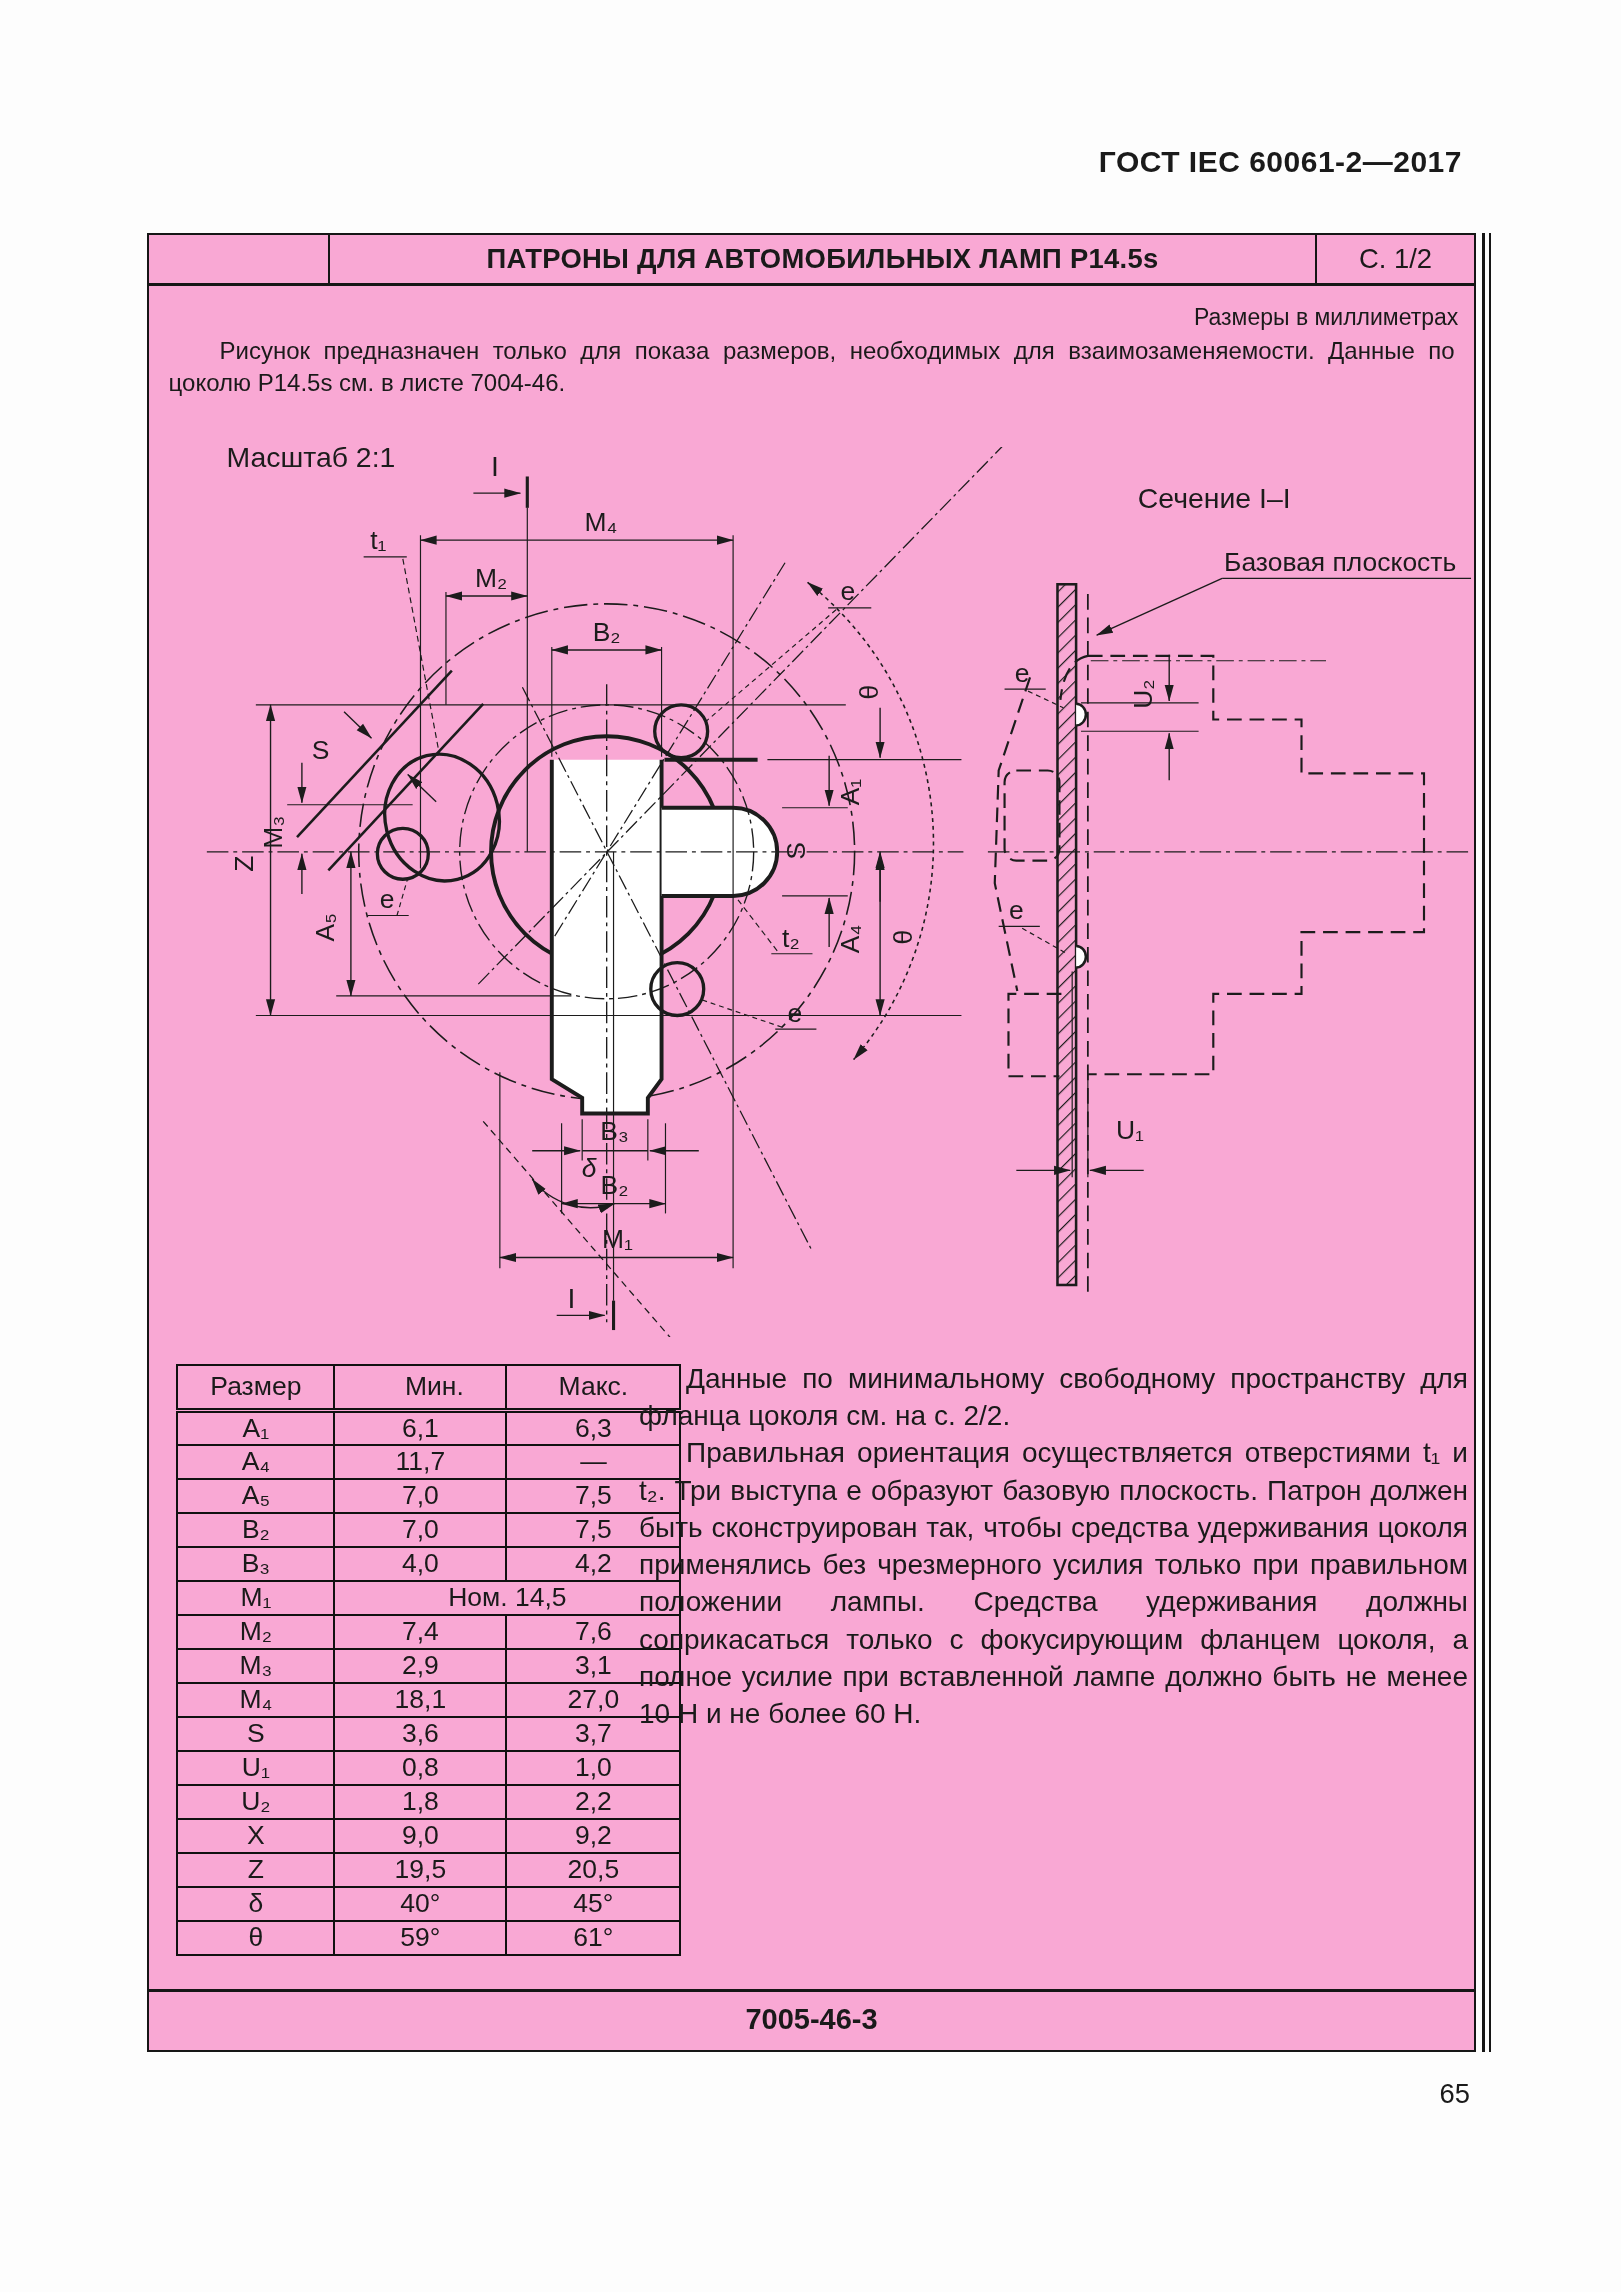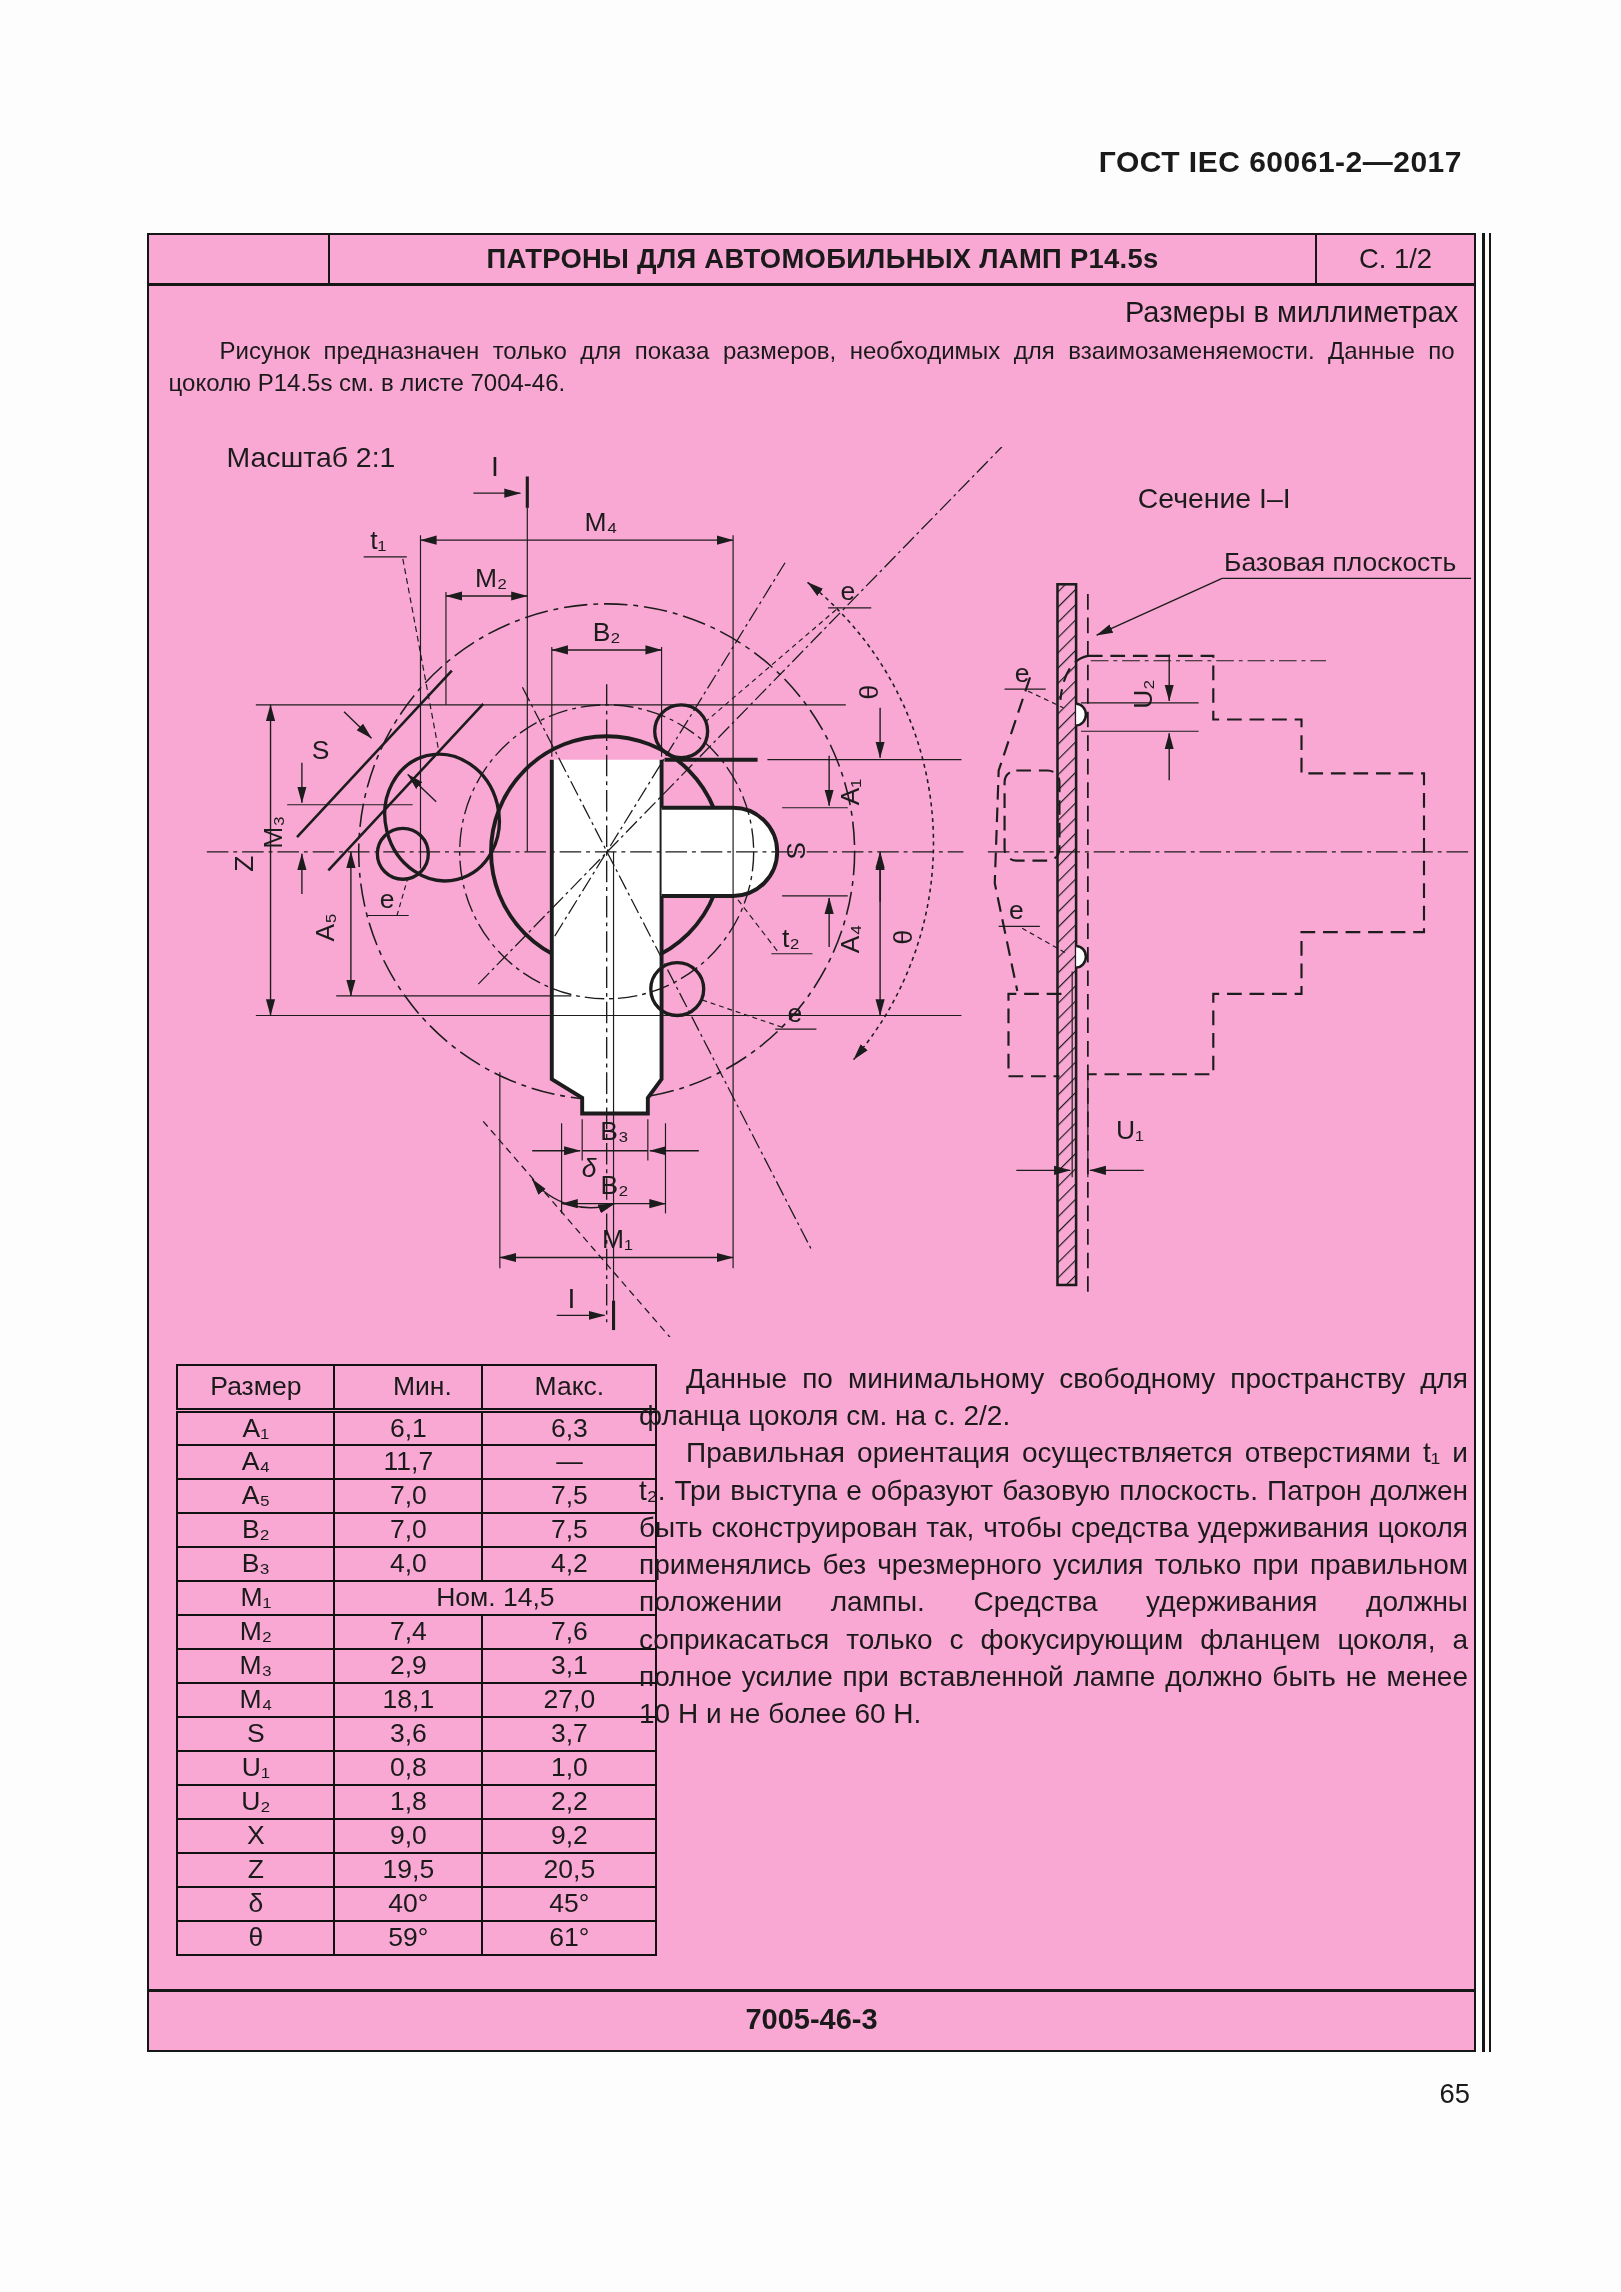--- a/index.html
+++ b/index.html
@@ -6,28 +6,28 @@
   html,body { width:1621px; height:2293px; background:#fdfdfd; font-family:"Liberation Sans","DejaVu Sans",sans-serif; color:#1a1a1a; }
   .page { position:relative; width:1621px; height:2293px; overflow:hidden; }
   .doc-header { position:absolute; top:145px; right:159px; font-size:30px; font-weight:bold; letter-spacing:0.5px; }
   .frame { position:absolute; left:147px; top:233px; width:1329px; height:1819px; border:2.9px solid #161616; background:#f9a8d4; }
   .dline1 { position:absolute; left:1482px; top:233px; width:2.9px; height:1819px; background:#161616; }
   .dline2 { position:absolute; left:1489px; top:233px; width:2px; height:1819px; background:#161616; }
   .title-row { position:absolute; left:0; top:0; width:100%; height:51px; border-bottom:3.9px solid #161616; display:flex; }
   .title-cell-empty { width:181px; border-right:2.9px solid #161616; }
   .title-cell-main { flex:1; display:flex; align-items:center; justify-content:center; font-size:27.4px; font-weight:bold; letter-spacing:0.3px; }
   .title-cell-page { width:159px; border-left:2.9px solid #161616; display:flex; align-items:center; justify-content:center; font-size:27.4px;text-align:right; }
-  .units-note { position:absolute; top:61px; right:15.7px; font-size:29px; }
+  .units-note { position:absolute; top:69px; right:15.7px; font-size:23px; }
   .intro { position:absolute; top:100px; left:19.6px; width:1286px; font-size:24px; line-height:1.32; text-align:justify; text-indent:51px; }
   .drawing-wrap { position:absolute; top:212px; left:1px; width:1134px; height:890px; }
   svg text { font-family:"Liberation Sans","DejaVu Sans",sans-serif; fill:#1c1c1c; }
   .dim-table { position:absolute; top:1129px; left:27.4px; border-collapse:collapse; font-size:26.5px; }
   .dim-table th, .dim-table td { border:2px solid #111; text-align:center; padding:0; height:34px; font-weight:normal; }
   .dim-table th { height:45px; border-bottom:5.9px double #111; }
-  .dim-table .c1 { width:157px; } .dim-table .c2 { width:148px;padding-left:28px; } .dim-table .c3 { width:174px; }
+  .dim-table .c1 { width:157px; } .dim-table .c2 { width:172px;padding-left:28px; } .dim-table .c3 { width:174px; }
   .notes { position:absolute; top:1125px; left:490px; width:829px; font-size:28px; line-height:1.33; text-align:justify; }
   .notes p { text-indent:47px; }
   .sheet-footer { position:absolute; left:0; bottom:4px; width:100%; height:57px; border-top:3.9px solid #161616; display:flex; align-items:center; justify-content:center; font-size:29px; font-weight:bold; }
   .page-num { position:absolute; top:2078px; right:151px; font-size:27.4px; }
 </style>
 </head>
 <body>
 
 <div class="page">
 

